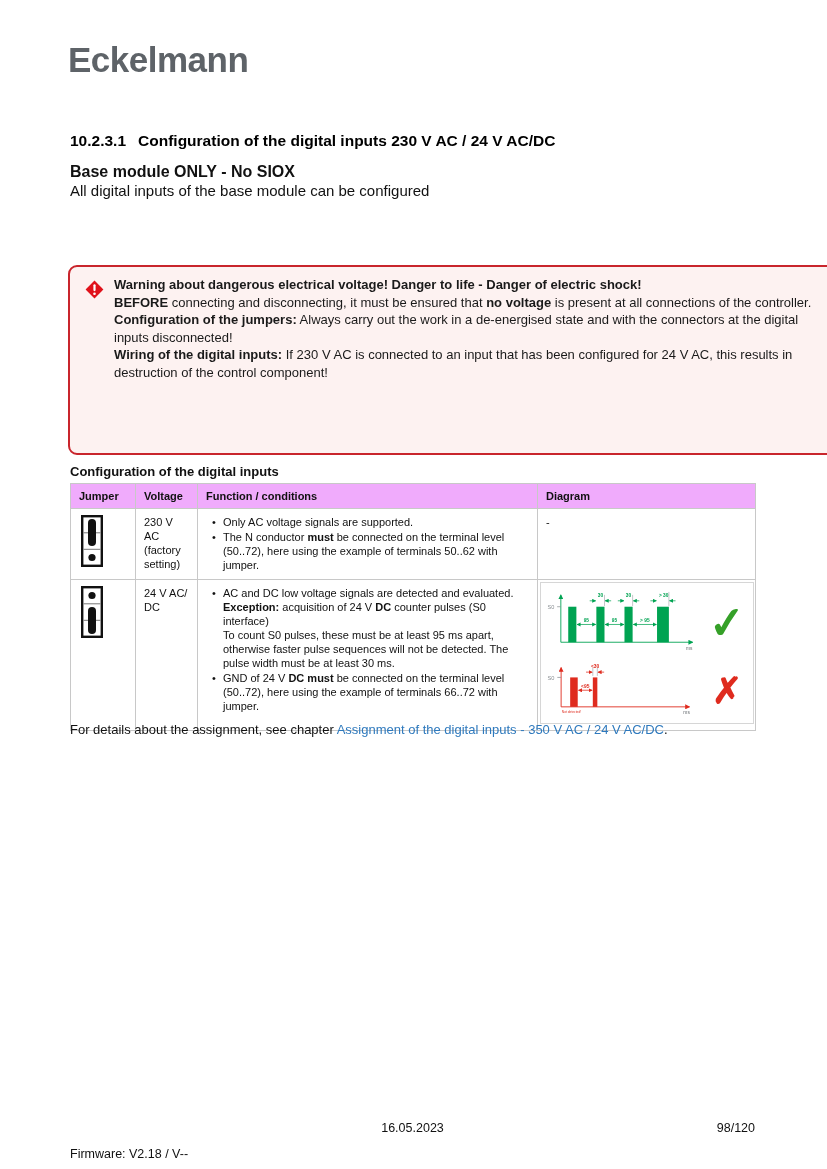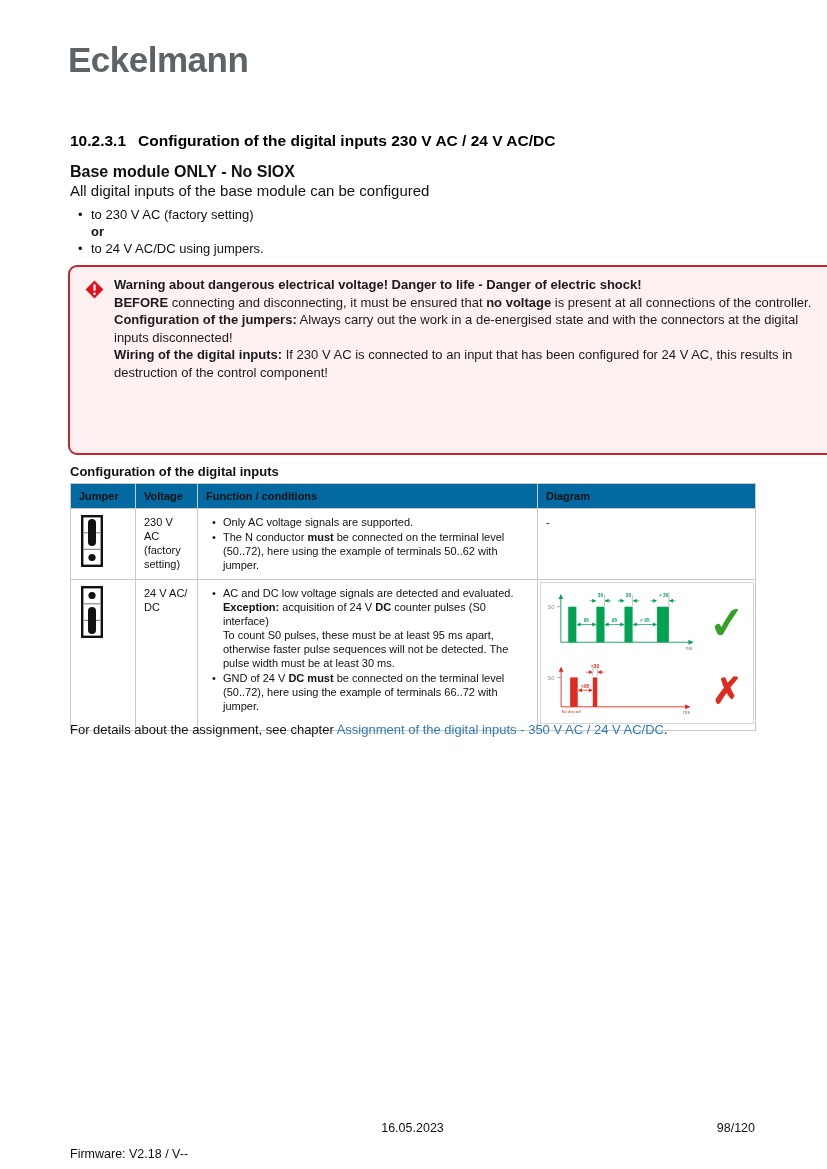--- a/index.html
+++ b/index.html
@@ -30,21 +30,21 @@
     padding:9px 16px 9px 44px; font-size:13px; line-height:17.5px; color:#1a1a1a;
   }
   .warn-icon { position:absolute; left:15px; top:13px; }
   .tcap { position:absolute; left:70px; top:464px; font-size:13px; font-weight:bold; }
   .cfg-table {
     position:absolute; left:70px; top:483px; width:685px;
     border-collapse:collapse; table-layout:fixed; font-size:11px;
   }
   .cfg-table th, .cfg-table td { border:1px solid #c8c8c8; vertical-align:top; }
   .cfg-table th {
-    background:#0369a1; text-align:left; font-size:11px; font-weight:bold;
+    background:#f0abfc; text-align:left; font-size:11px; font-weight:bold;
     padding:6px 8px; height:24px;
   }
   .cfg-table td { padding:6px 8px; line-height:14px; }
   td.c-jumper { padding:6px 0 0 10px; }
   td.c-func   { padding:6px 8px 6px 13px; }
   .tb { position:relative; padding-left:12px; margin-bottom:1px; }
   .tb::before { content:"\2022"; position:absolute; left:1px; top:0; }
   tr.r1 td { height:64px; }
   tr.r2 td { height:138px; }
   .diag-wrap {
@@ -72,25 +72,20 @@
 
   <div class="logo">Eckelmann</div>
 
   <div class="h1">
     <span class="num">10.2.3.1</span><span>Configuration of the digital inputs 230 V AC / 24 V AC/DC</span>
   </div>
 
   <div class="subtitle">Base module ONLY - No SIOX</div>
   <div class="lead">All digital inputs of the base module can be configured</div>
 
-  <div class="intro-bullets">
-    <div class="bullet-line">to 230 V AC (factory setting)</div>
-    <div class="bullet-cont">or</div>
-    <div class="bullet-line">to 24 V AC/DC using jumpers.</div>
-  </div>
 
   <div class="warnbox">
     <svg class="warn-icon" width="19" height="19" viewBox="0 0 19 19">
       <polygon points="9.5,0.6 18.4,9.5 9.5,18.4 0.6,9.5" fill="#e0121b"></polygon>
       <rect x="8.4" y="4.2" width="2.2" height="7" rx="1.1" fill="#ffffff"></rect>
       <circle cx="9.5" cy="13.8" r="1.3" fill="#ffffff"></circle>
     </svg>
     <div class="warn-text">
       <div><b>Warning about dangerous electrical voltage! Danger to life - Danger of electric shock!</b></div>
       <div><b>BEFORE</b> connecting and disconnecting, it must be ensured that <b>no voltage</b> is present at all connections of the controller.</div>

